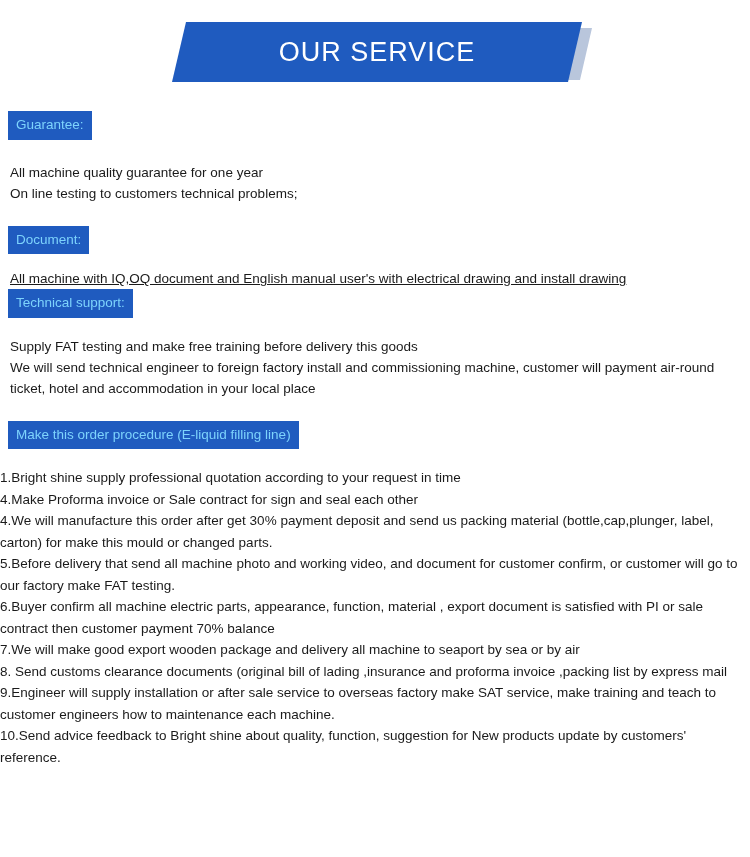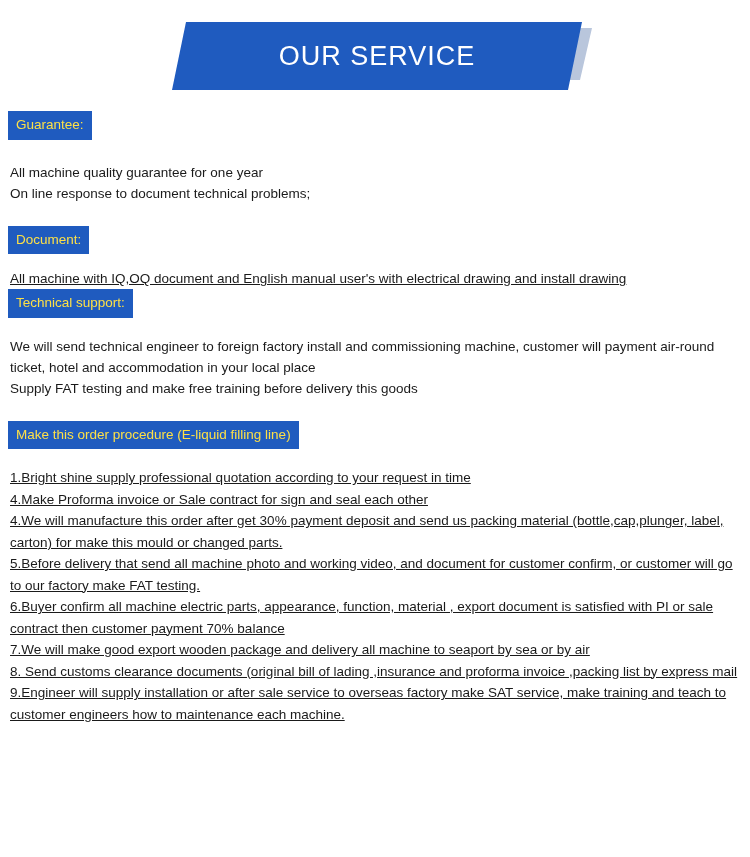--- a/index.html
+++ b/index.html
@@ -36,39 +36,39 @@
     width: 410px;
     height: 52px;
     background: #b9c6dc;
     clip-path: polygon(12px 0, 100% 0, calc(100% - 12px) 100%, 0 100%);
   }
   .banner {
     position: absolute;
     left: 172px;
     top: 12px;
     width: 410px;
-    height: 68px;
+    height: 60px;
     background: #1f5bbf;
     clip-path: polygon(14px 0, 100% 0, calc(100% - 14px) 100%, 0 100%);
     display: flex;
     align-items: center;
     justify-content: center;
   }
   .banner-title {
     color: #ffffff;
     font-size: 27px;
     letter-spacing: 1px;
     font-weight: normal;
     line-height: 1;
   }
 
   
   .sec-head {
     background: #1f5bbf;
-    color: #fde047;
+    color: #7dd3fc;
     font-size: 13.5px;
     line-height: 1;
     padding: 7px 8px 8px 8px;
     display: inline-block;
   }
   .sec-head-row { padding-left: 8px; }
 
   .body-text {
     font-size: 13.5px;
     line-height: 21px;
@@ -83,23 +83,21 @@
   .gap-c { height: 18px; }
 
   .guarantee-block { margin-top: 23px; }
   .document-block { margin-top: 22px; text-decoration: underline; }
   .tech-block { }
   .order-block { margin-top: 22px; }
 
   .order-list {
     font-size: 13.5px;
     line-height: 21.5px;
-    padding-left: 10px;
     padding-right: 12px;
-    text-decoration: underline;
   }
   .order-list p { margin: 0 0 0 0; }
 </style>
 </head>
 <body>
 
 <div class="page">
 
   <div class="banner-wrap">
     <div class="banner-shadow"></div>
@@ -108,55 +106,56 @@
     </div>
   </div>
 
   <div class="guarantee-block">
     <div class="sec-head-row">
       <span class="sec-head">Guarantee:</span>
     </div>
     <div class="gap-a"></div>
     <div class="body-text">
       <p>All machine quality guarantee for one year</p>
-      <p>On line response to document technical problems;</p>
+      <p>On line testing to customers technical problems;</p>
     </div>
   </div>
 
   <div class="document-block">
     <div class="sec-head-row">
       <span class="sec-head">Document:</span>
     </div>
     <div class="gap-b"></div>
     <div class="body-text">
       <p>All machine with IQ,OQ document and English manual user's with electrical drawing and install drawing</p>
     </div>
   </div>
 
   <div class="tech-block">
     <div class="sec-head-row">
       <span class="sec-head">Technical support:</span>
     </div>
     <div class="gap-c"></div>
     <div class="body-text">
+      <p>Supply FAT testing and make free training before delivery this goods</p>
       <p>We will send technical engineer to foreign factory install and commissioning machine, customer will payment air-round ticket, hotel and accommodation in your local place</p>
-      <p>Supply FAT testing and make free training before delivery this goods</p>
     </div>
   </div>
 
   <div class="order-block">
     <div class="sec-head-row">
       <span class="sec-head">Make this order procedure (E-liquid filling line)</span>
     </div>
     <div class="gap-c"></div>
     <div class="order-list">
       <p>1.Bright shine supply professional quotation according to your request in time</p>
       <p>4.Make Proforma invoice or Sale contract for sign and seal each other</p>
       <p>4.We will manufacture this order after get 30% payment deposit and send us packing material (bottle,cap,plunger, label, carton) for make this mould or changed parts.</p>
       <p>5.Before delivery that send all machine photo and working video, and document for customer confirm, or customer will go to our factory make FAT testing.</p>
       <p>6.Buyer confirm all machine electric parts, appearance, function, material , export document is satisfied with PI or sale contract then customer payment 70% balance</p>
       <p>7.We will make good export wooden package and delivery all machine to seaport by sea or by air</p>
       <p>8. Send customs clearance documents (original bill of lading ,insurance and proforma invoice ,packing list by express mail</p>
       <p>9.Engineer will supply installation or after sale service to overseas factory make SAT service, make training and teach to customer engineers how to maintenance each machine.</p>
+      <p>10.Send advice feedback to Bright shine about quality, function, suggestion for New products update by customers' reference.</p>
     </div>
   </div>
 
 </div>
 
 </body></html>

